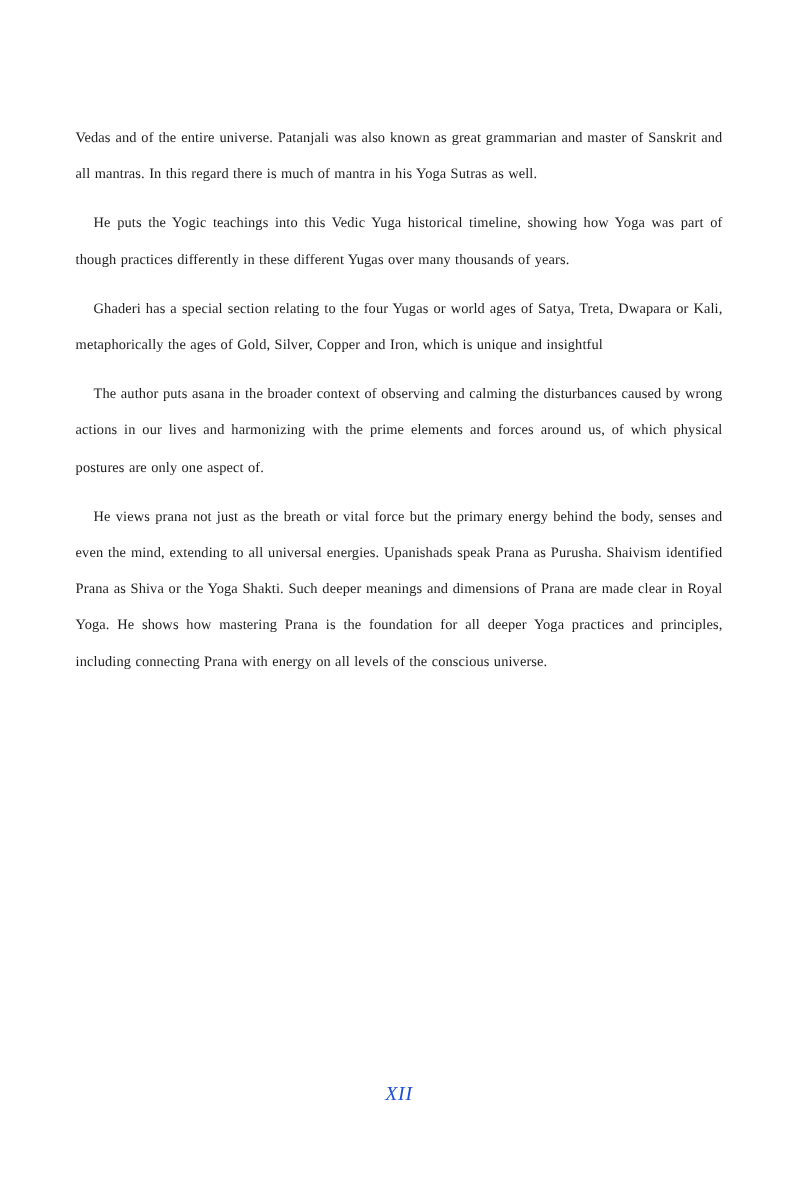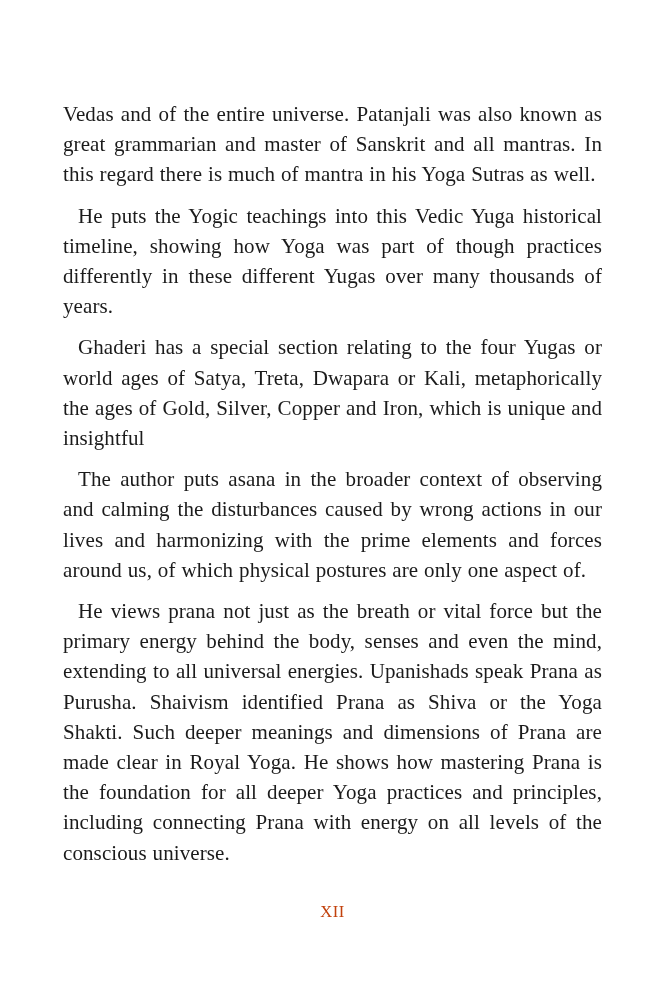--- a/index.html
+++ b/index.html
@@ -13,39 +13,40 @@
     color: #1b1b1b;
     overflow: hidden;
   }
   .text-block {
     position: absolute;
     left: 63px;
     top: 99px;
     width: 539px;
   }
   .text-block p {
-    font-size: 21px;
+    font-size: 12px;
     line-height: 30.2px;
     text-align: justify;
     margin: 0 0 11px 0;
     letter-spacing: 0.1px;
     word-spacing: 0.5px;
   }
   .text-block p.indent {
     text-indent: 15px;
   }
   .page-number {
     position: absolute;
     top: 902px;
     left: 0;
     width: 100%;
     text-align: center;
     font-size: 16.5px;
     letter-spacing: 0.6px;
-    color: #c2410c;
+    color: #1d4ed8;
+    font-style: italic;
   }
 </style>
 </head>
 <body>
 
 <div class="page">
   <div class="text-block">
     <p>Vedas and of the entire universe. Patanjali was also known as great grammarian and master of Sanskrit and all mantras. In this regard there is much of mantra in his Yoga Sutras as well.</p>
     <p class="indent">He puts the Yogic teachings into this Vedic Yuga historical timeline, showing how Yoga was part of though practices differently in these different Yugas over many thousands of years.</p>
     <p class="indent">Ghaderi has a special section relating to the four Yugas or world ages of Satya, Treta, Dwapara or Kali, metaphorically the ages of Gold, Silver, Copper and Iron, which is unique and insightful</p>

